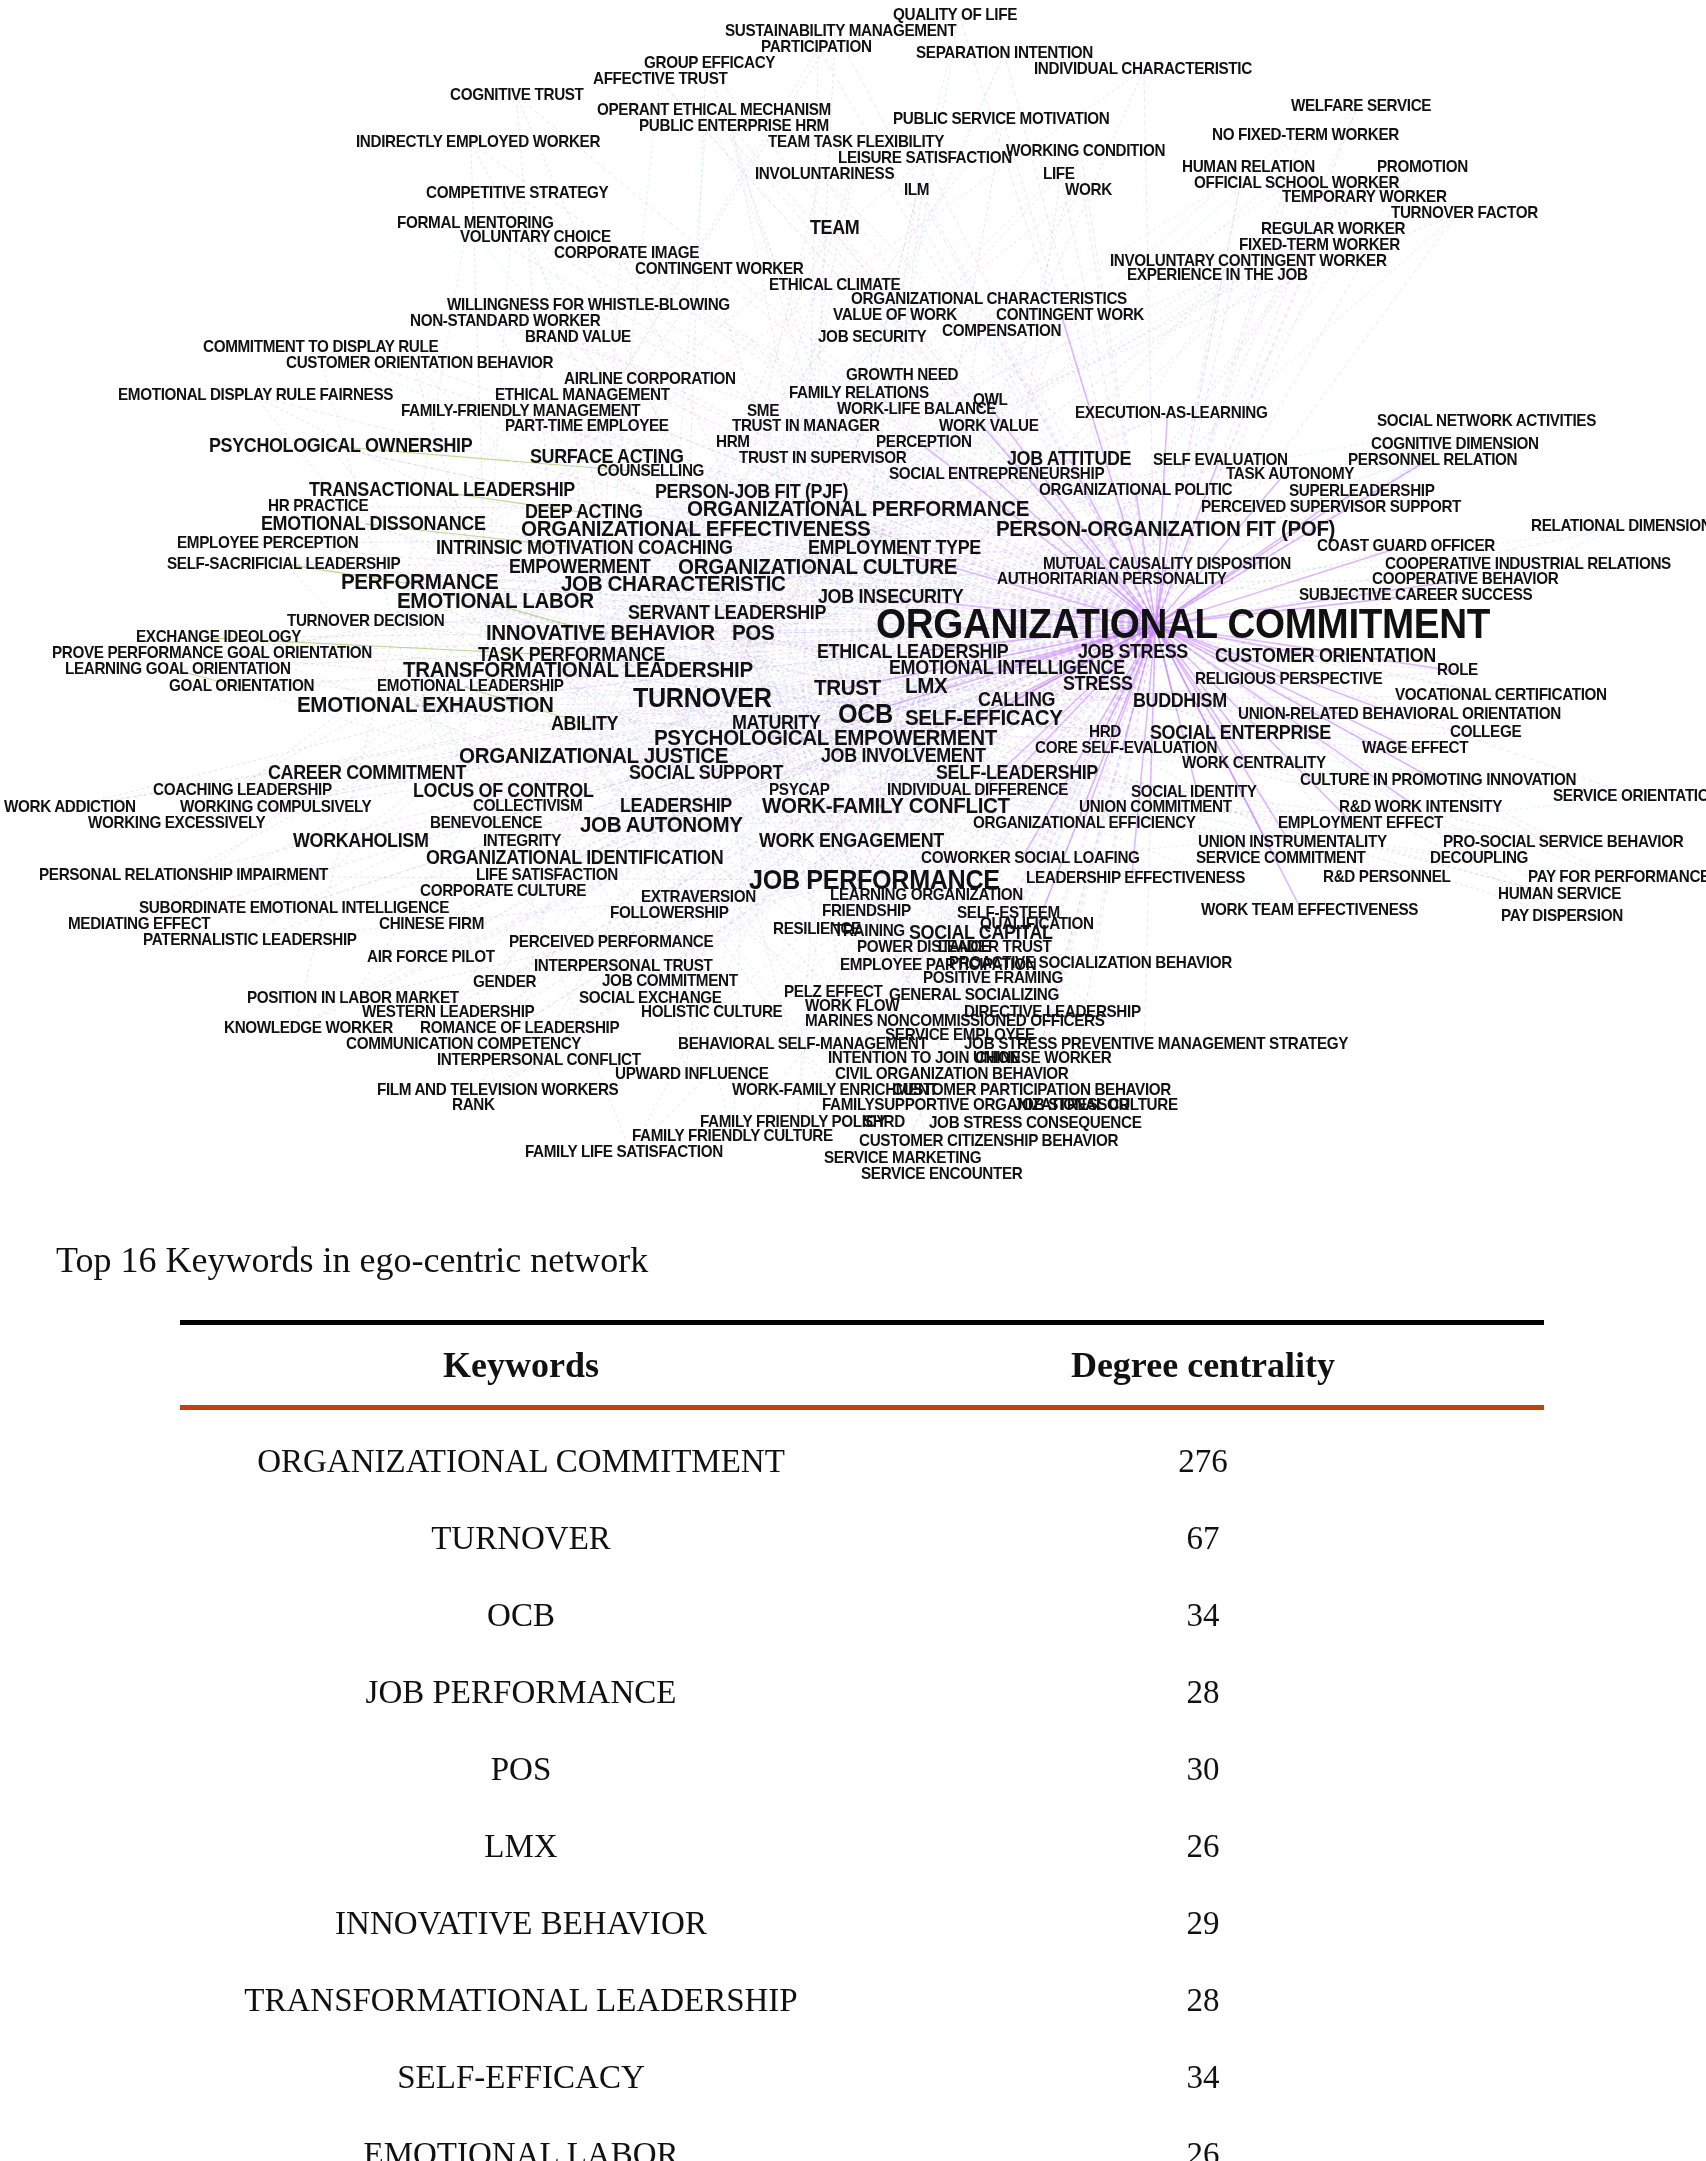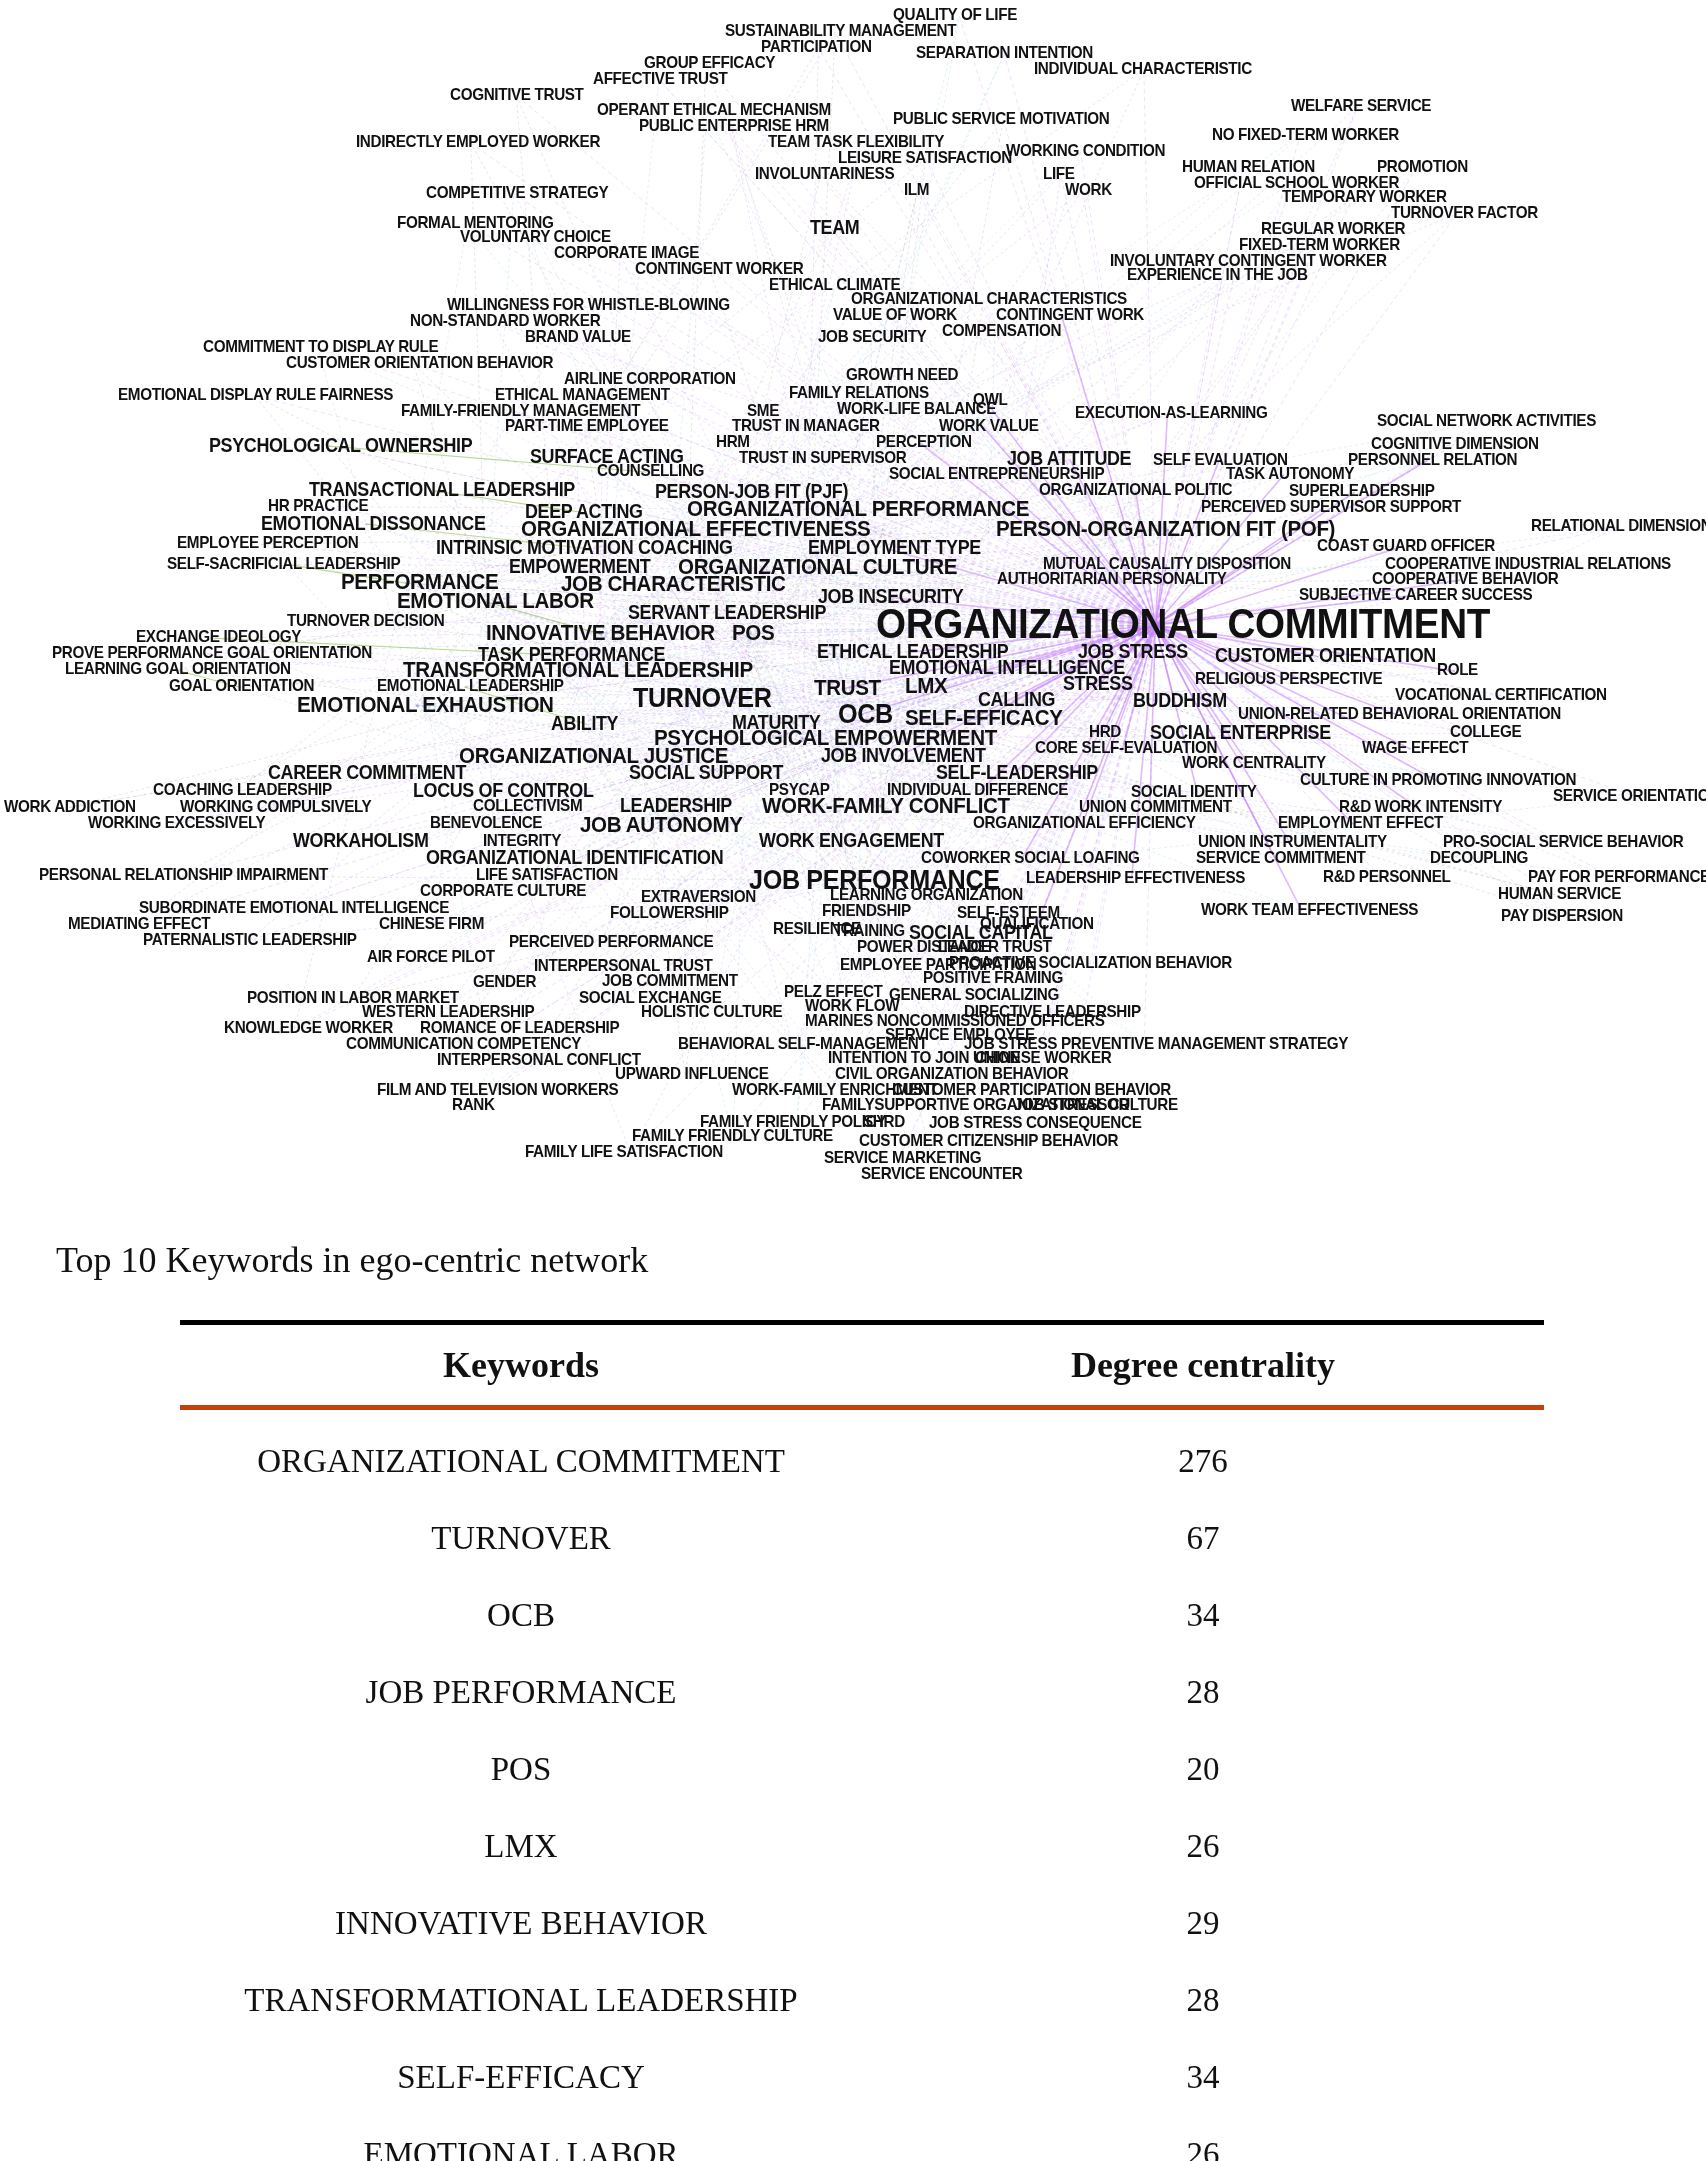--- a/index.html
+++ b/index.html
@@ -987,21 +987,21 @@
       <div class="node s1" style="left: 863px; top: 1114px;">SHRD</div>
       <div class="node s1" style="left: 929px; top: 1115px;">JOB STRESS CONSEQUENCE</div>
       <div class="node s1" style="left: 632px; top: 1128px;">FAMILY FRIENDLY CULTURE</div>
       <div class="node s1" style="left: 859px; top: 1133px;">CUSTOMER CITIZENSHIP BEHAVIOR</div>
       <div class="node s1" style="left: 525px; top: 1144px;">FAMILY LIFE SATISFACTION</div>
       <div class="node s1" style="left: 824px; top: 1150px;">SERVICE MARKETING</div>
       <div class="node s1" style="left: 861px; top: 1166px;">SERVICE ENCOUNTER</div>
     </div>
 </div>
 
-<div id="caption">Top 10 Keywords in ego-centric network</div>
+<div id="caption">Top 16 Keywords in ego-centric network</div>
 
 <div id="table-wrap">
   <table>
     <thead>
       <tr>
         <th class="col-k">Keywords</th>
         <th>Degree centrality</th>
       </tr>
     </thead>
     <tbody>
@@ -1016,21 +1016,21 @@
       <tr>
           <td>OCB</td>
           <td>34</td>
         </tr>
       <tr>
           <td>JOB PERFORMANCE</td>
           <td>28</td>
         </tr>
       <tr>
           <td>POS</td>
-          <td>20</td>
+          <td>30</td>
         </tr>
       <tr>
           <td>LMX</td>
           <td>26</td>
         </tr>
       <tr>
           <td>INNOVATIVE BEHAVIOR</td>
           <td>29</td>
         </tr>
       <tr>

